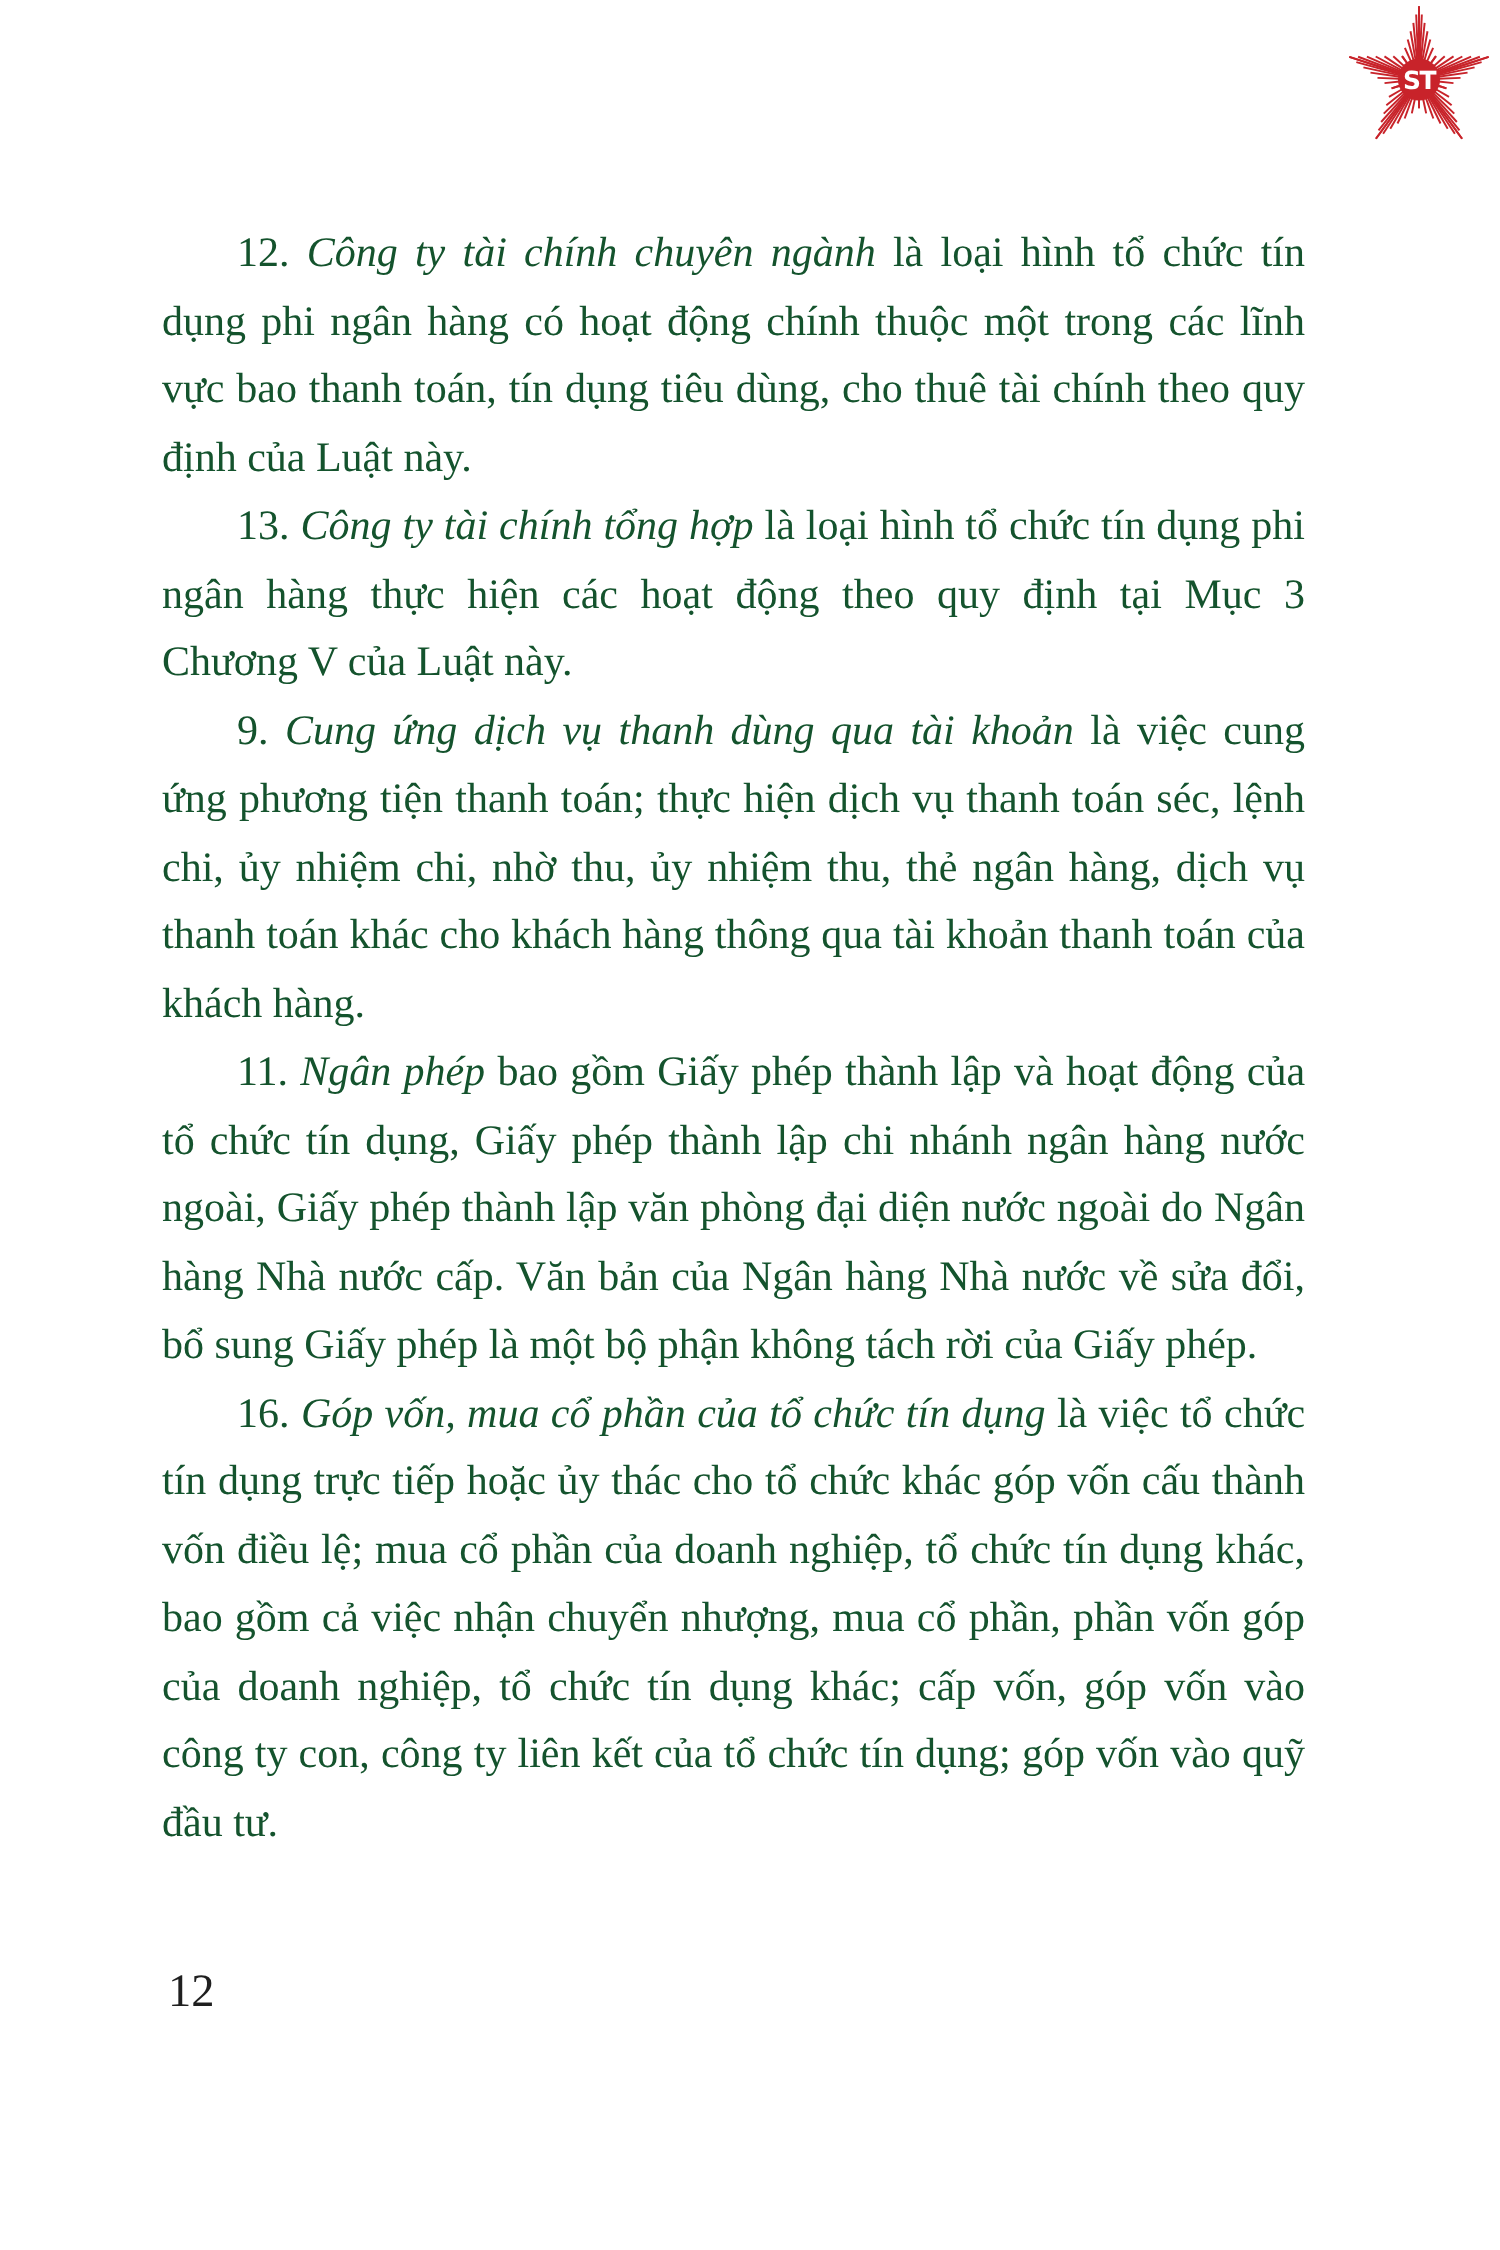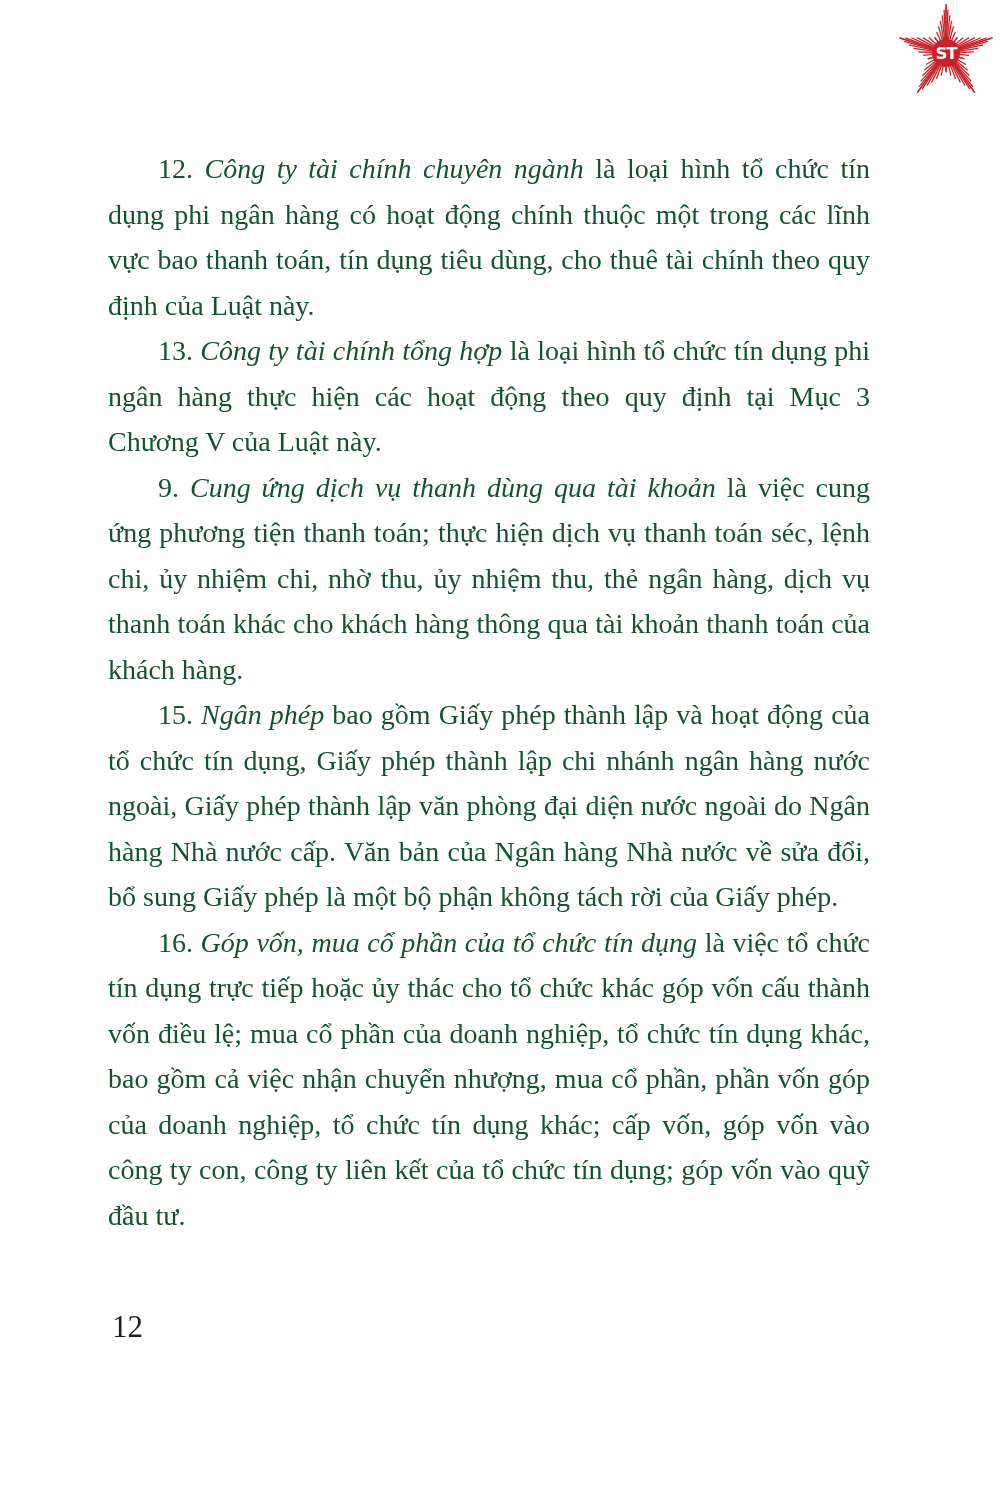--- a/index.html
+++ b/index.html
@@ -135,21 +135,21 @@
   </div>
 
   <main class="text-block">
 
     <p class="para"><span>12.</span> <span class="term">Công ty tài chính chuyên ngành</span> <span>là loại hình tổ chức tín dụng phi ngân hàng có hoạt động chính thuộc một trong các lĩnh vực bao thanh toán, tín dụng tiêu dùng, cho thuê tài chính theo quy định của Luật này.</span></p>
 
     <p class="para"><span>13.</span> <span class="term">Công ty tài chính tổng hợp</span> <span>là loại hình tổ chức tín dụng phi ngân hàng thực hiện các hoạt động theo quy định tại Mục 3 Chương V của Luật này.</span></p>
 
     <p class="para"><span>9.</span> <span class="term">Cung ứng dịch vụ thanh dùng qua tài khoản</span> <span>là việc cung ứng phương tiện thanh toán; thực hiện dịch vụ thanh toán séc, lệnh chi, ủy nhiệm chi, nhờ thu, ủy nhiệm thu, thẻ ngân hàng, dịch vụ thanh toán khác cho khách hàng thông qua tài khoản thanh toán của khách hàng.</span></p>
 
-    <p class="para"><span>15.</span> <span class="term">Ngân phép</span> <span>bao gồm Giấy phép thành lập và hoạt động của tổ chức tín dụng, Giấy phép thành lập chi nhánh ngân hàng nước ngoài, Giấy phép thành lập văn phòng đại diện nước ngoài do Ngân hàng Nhà nước cấp. Văn bản của Ngân hàng Nhà nước về sửa đổi, bổ sung Giấy phép là một bộ phận không tách rời của Giấy phép.</span></p>
+    <p class="para"><span>11.</span> <span class="term">Ngân phép</span> <span>bao gồm Giấy phép thành lập và hoạt động của tổ chức tín dụng, Giấy phép thành lập chi nhánh ngân hàng nước ngoài, Giấy phép thành lập văn phòng đại diện nước ngoài do Ngân hàng Nhà nước cấp. Văn bản của Ngân hàng Nhà nước về sửa đổi, bổ sung Giấy phép là một bộ phận không tách rời của Giấy phép.</span></p>
 
     <p class="para"><span>16.</span> <span class="term">Góp vốn, mua cổ phần của tổ chức tín dụng</span> <span>là việc tổ chức tín dụng trực tiếp hoặc ủy thác cho tổ chức khác góp vốn cấu thành vốn điều lệ; mua cổ phần của doanh nghiệp, tổ chức tín dụng khác, bao gồm cả việc nhận chuyển nhượng, mua cổ phần, phần vốn góp của doanh nghiệp, tổ chức tín dụng khác; cấp vốn, góp vốn vào công ty con, công ty liên kết của tổ chức tín dụng; góp vốn vào quỹ đầu tư.</span></p>
 
   </main>
 
   <div class="pagenum">12</div>
 
 </div>
 
 </body></html>

